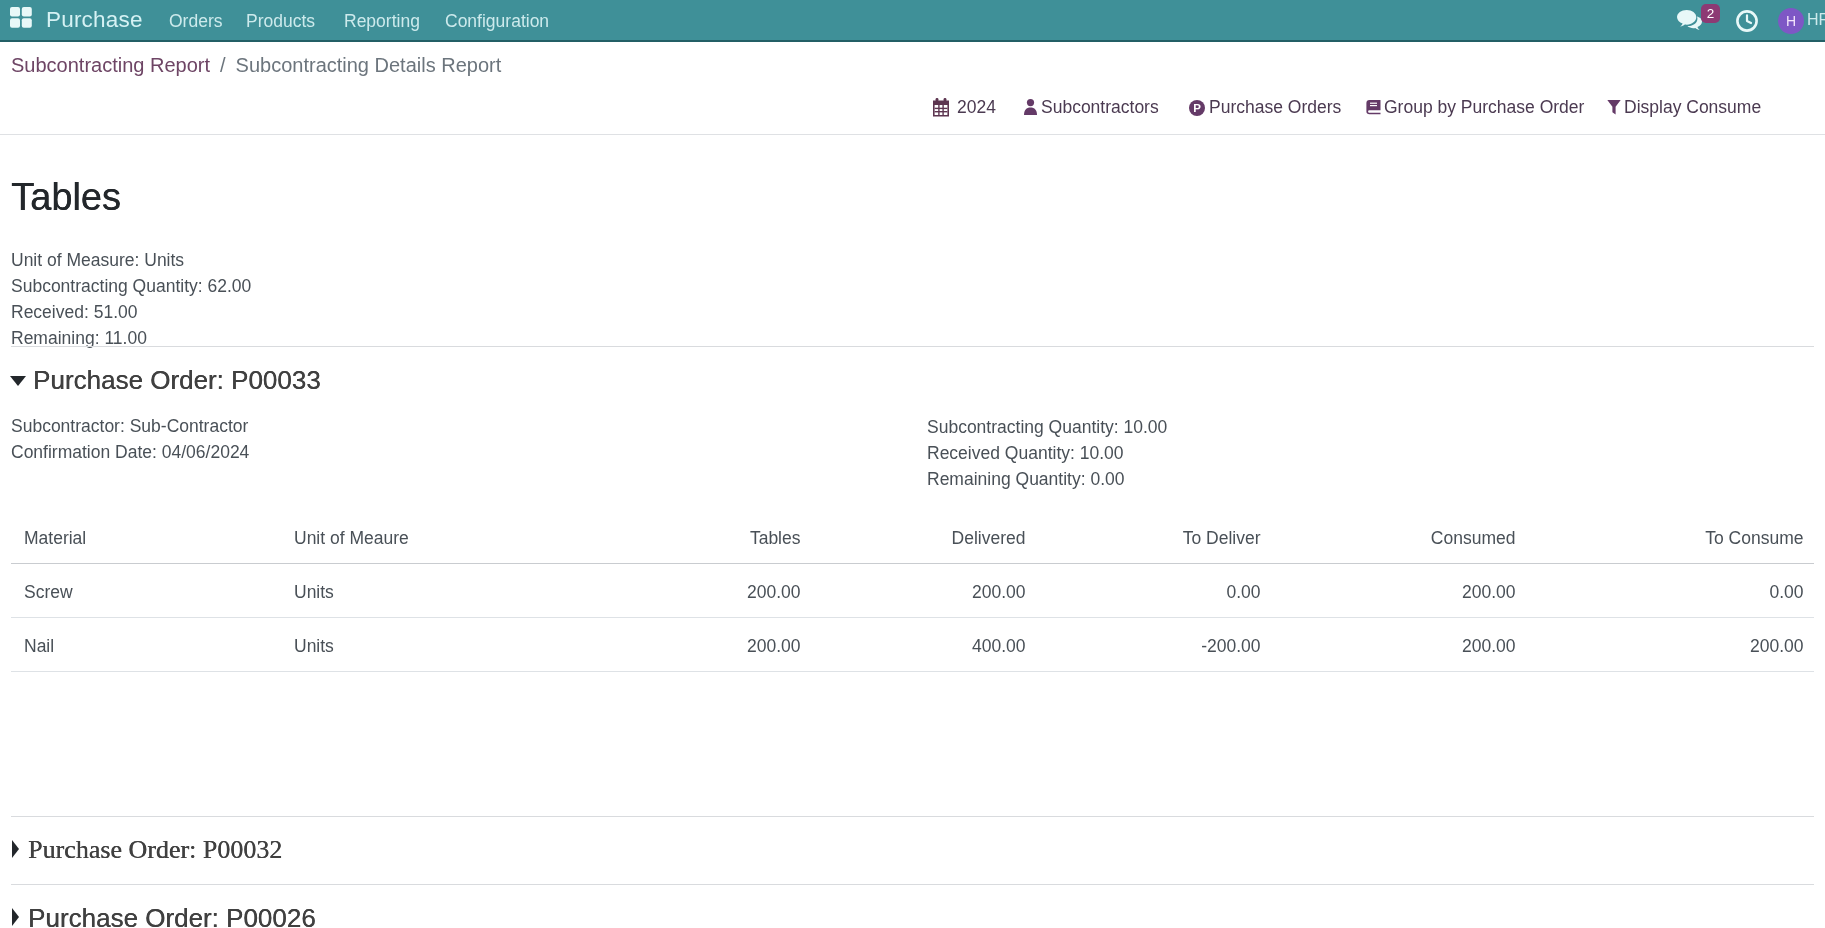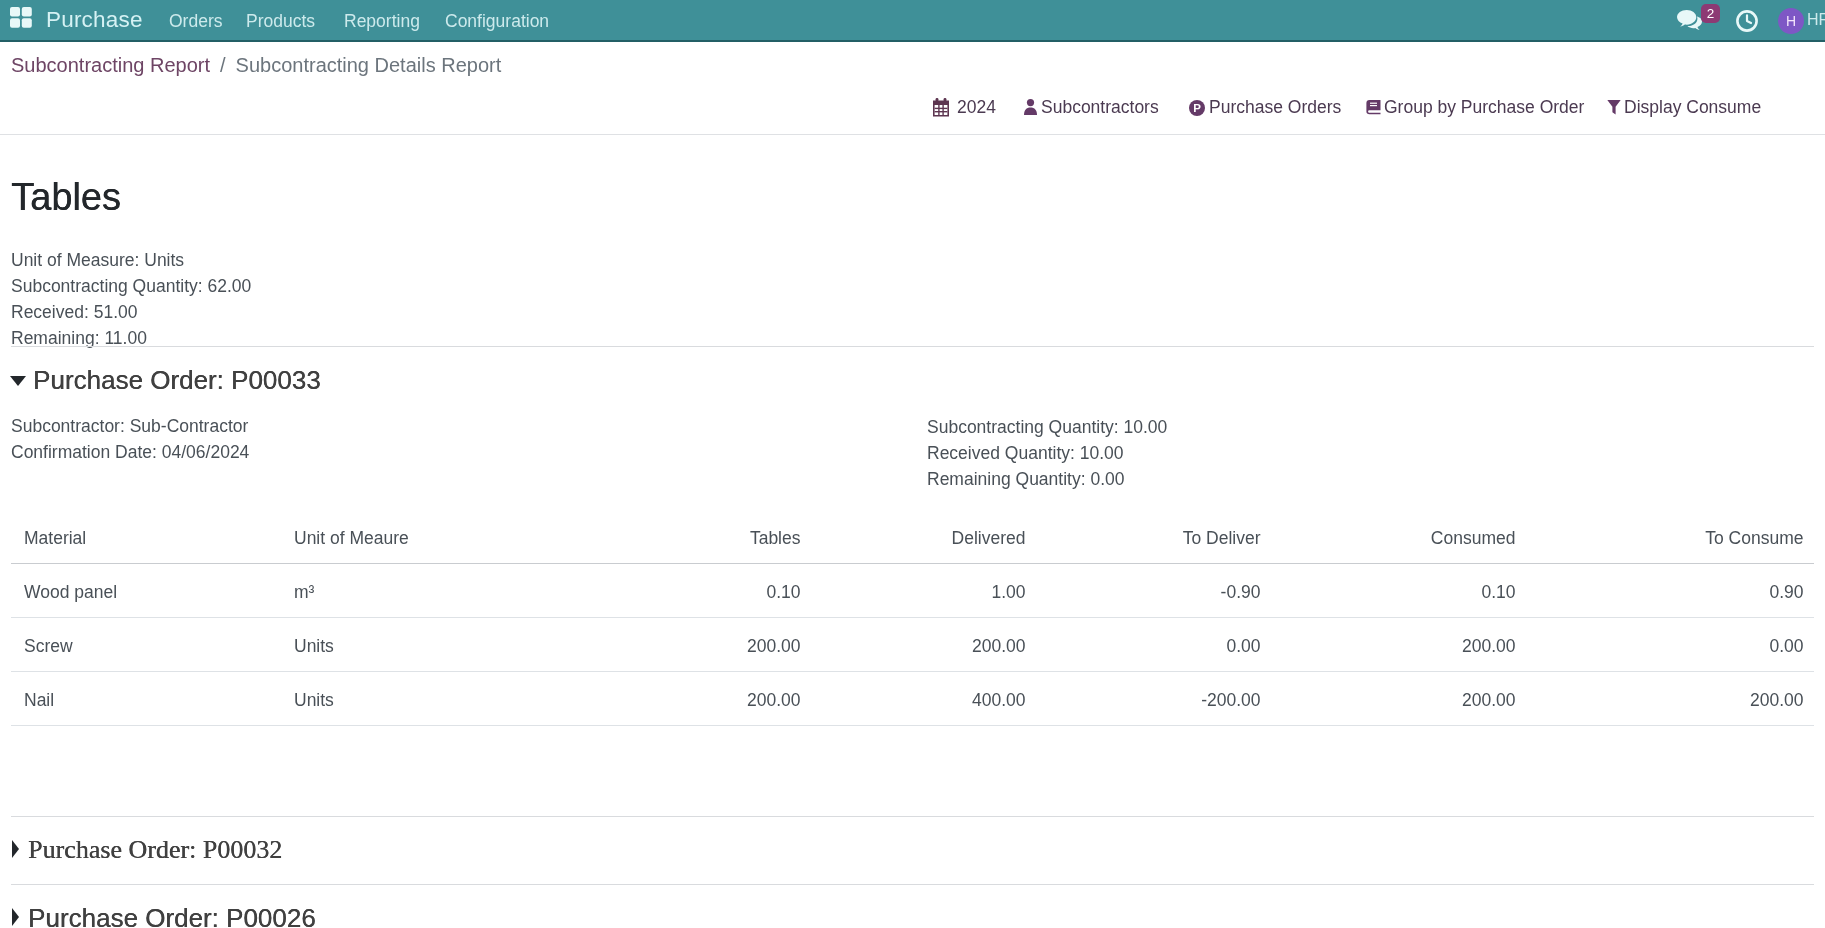--- a/index.html
+++ b/index.html
@@ -165,29 +165,20 @@
       <tr>
     <th>Material</th>
         <th>Unit of Meaure</th>
     <th class="num">Tables</th>
         <th class="num">Delivered</th>
         <th class="num">To Deliver</th>
     <th class="num">Consumed</th>
         <th class="num">To Consume</th>
   </tr>
   <tr>
-        <td>Wood panel</td>
-        <td>m³</td>
-        <td class="num">0.10</td>
-        <td class="num">1.00</td>
-        <td class="num">-0.90</td>
-        <td class="num">0.10</td>
-        <td class="num">0.90</td>
-      </tr>
-  <tr>
         <td>Screw</td>
         <td>Units</td>
         <td class="num">200.00</td>
         <td class="num">200.00</td>
         <td class="num">0.00</td>
         <td class="num">200.00</td>
         <td class="num">0.00</td>
       </tr>
   <tr>
         <td>Nail</td>

